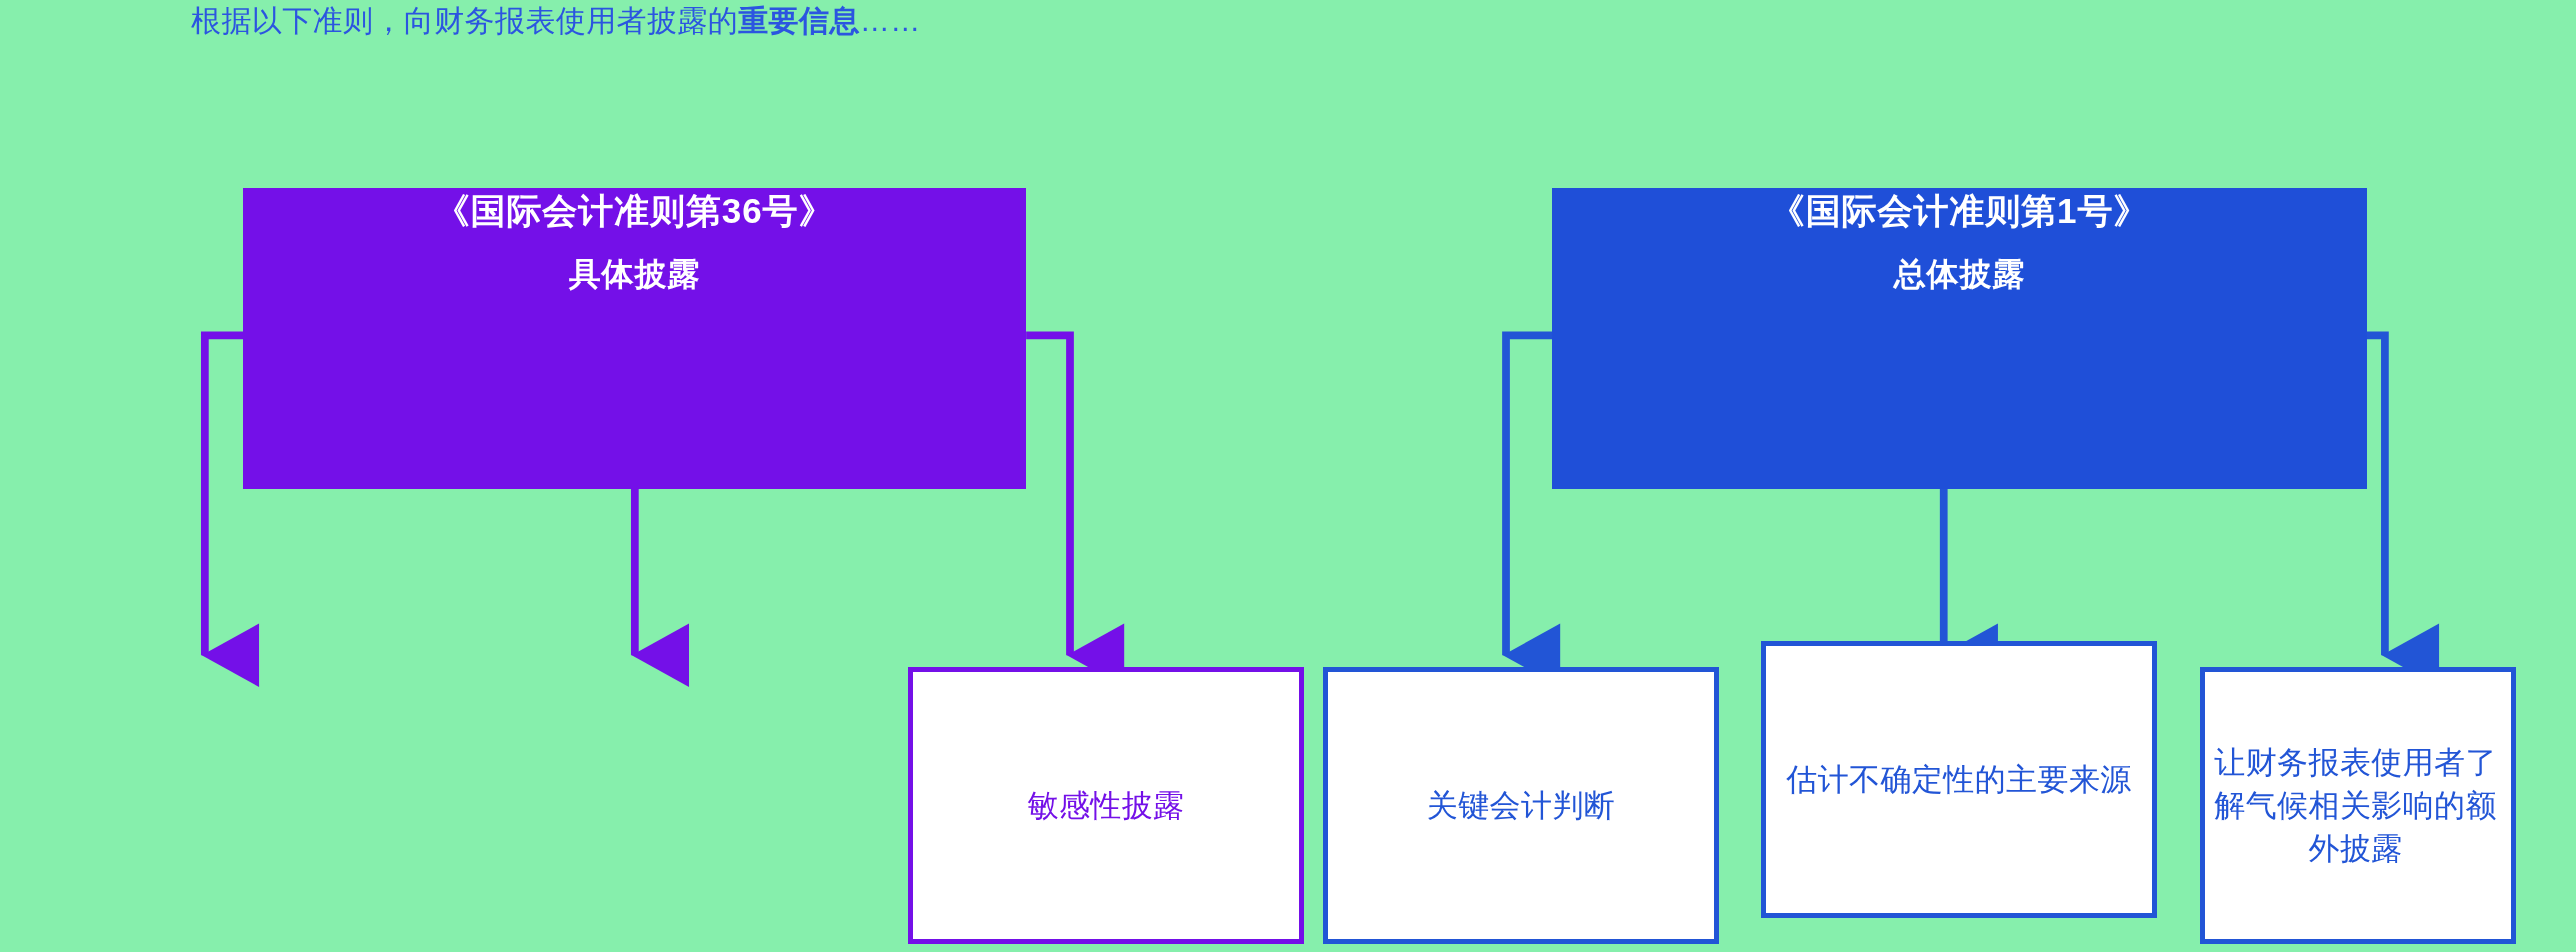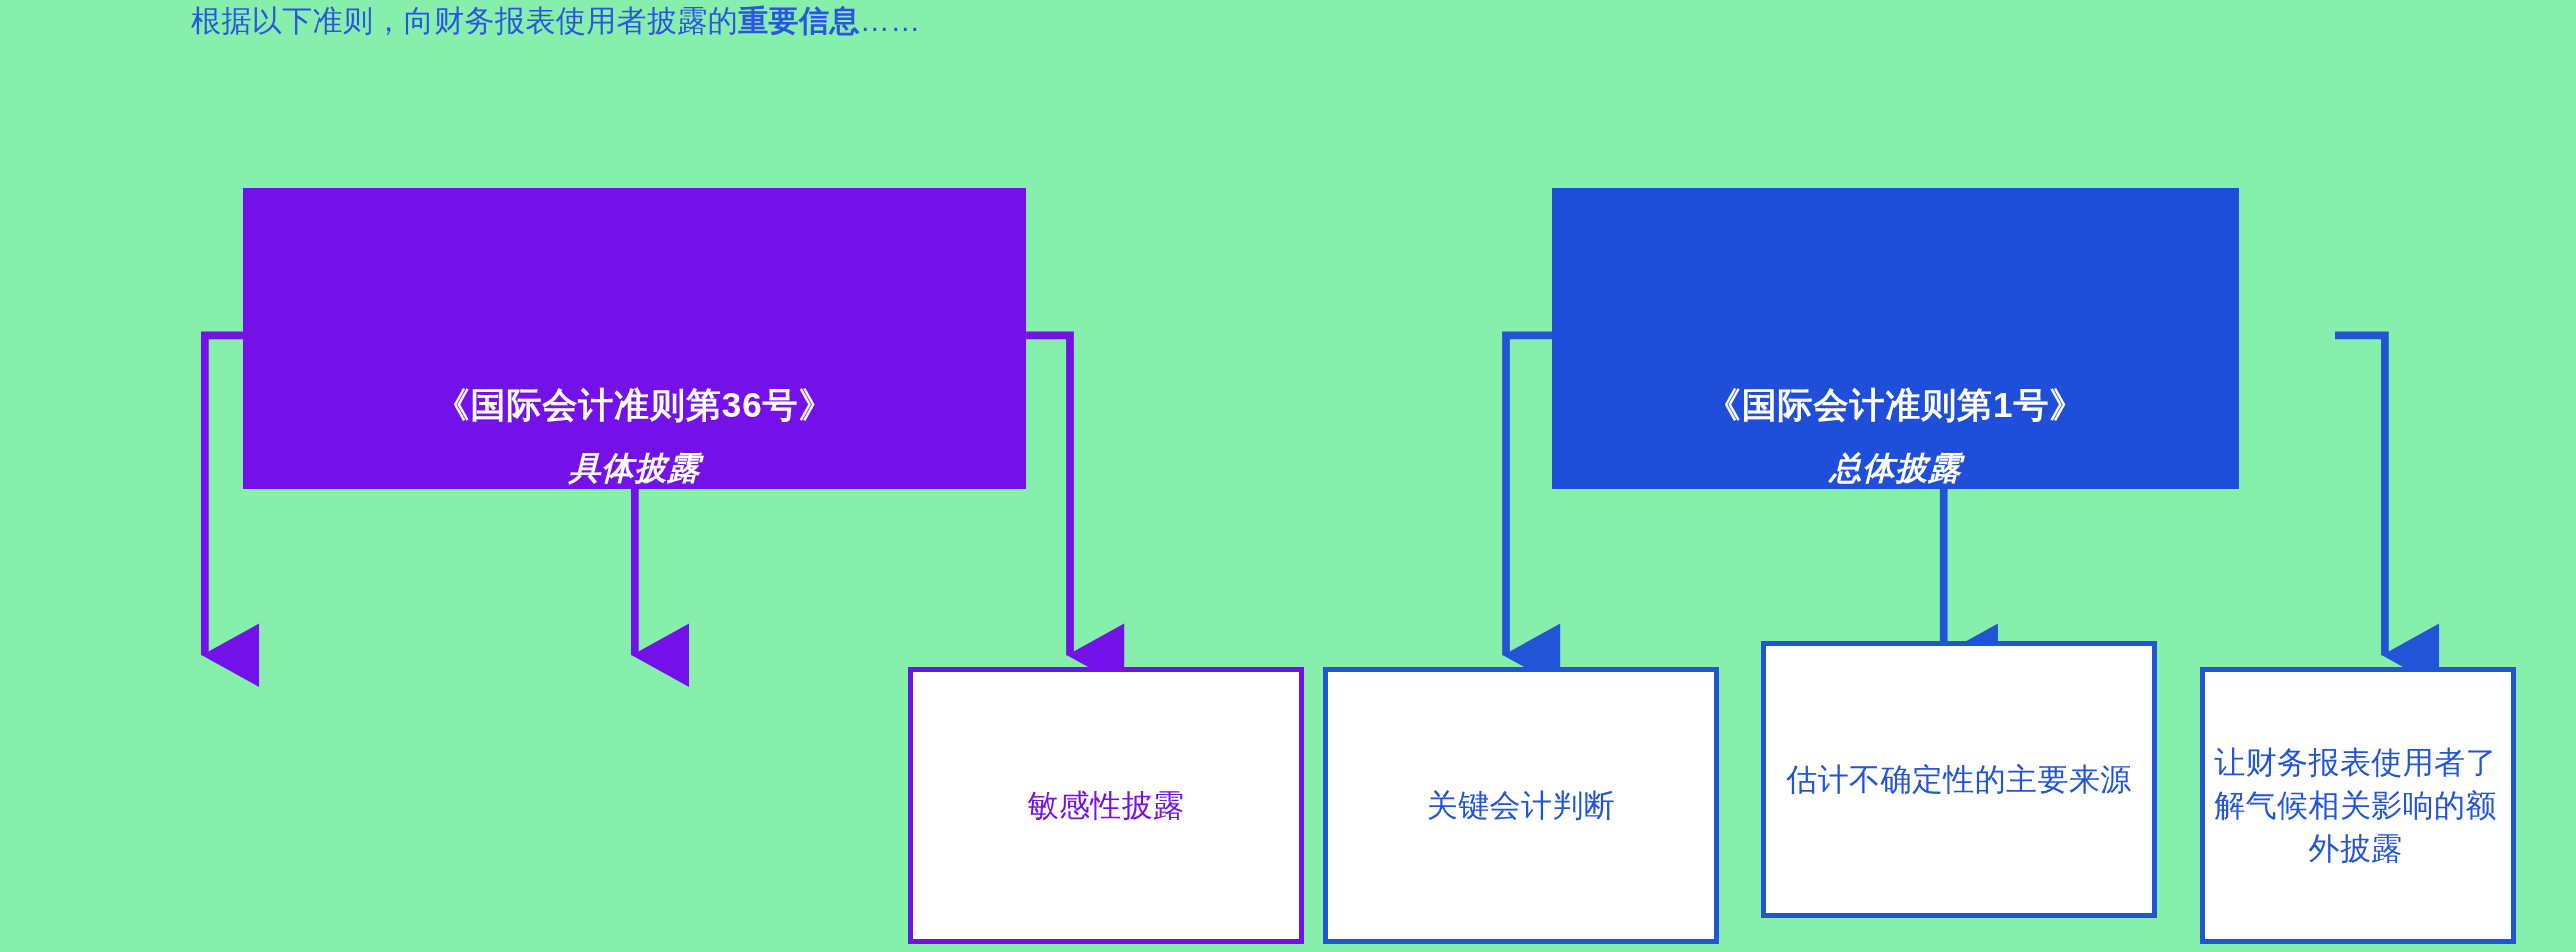--- a/index.html
+++ b/index.html
@@ -42,49 +42,48 @@
     height: 952px;
     pointer-events: none;
   }
 
   
   .top-box {
     position: absolute;
     display: flex;
     flex-direction: column;
     align-items: center;
-    justify-content: flex-end;
+    justify-content: flex-start;
     color: #ffffff;
     box-sizing: border-box;
   }
   .top-box .tb-title {
     font-size: 35px;
     font-weight: bold;
     line-height: 45px;
     letter-spacing: 0.9px;
   }
   .top-box .tb-sub {
     font-size: 32px;
     font-weight: bold;
     line-height: 41px;
     margin-top: 20.6px;
     letter-spacing: 0.9px;
-    font-style: italic;
   }
   #top-box-ias36 {
     left: 243px;
     top: 188px;
     width: 783px;
     height: 301px;
     background: #7410e8;
   }
   #top-box-ias1 {
     left: 1552px;
     top: 188px;
-    width: 687px;
+    width: 815px;
     height: 301px;
     background: #1f4fd8;
   }
 
   
   .leaf-box {
     position: absolute;
     box-sizing: border-box;
     background: #ffffff;
     display: flex;

